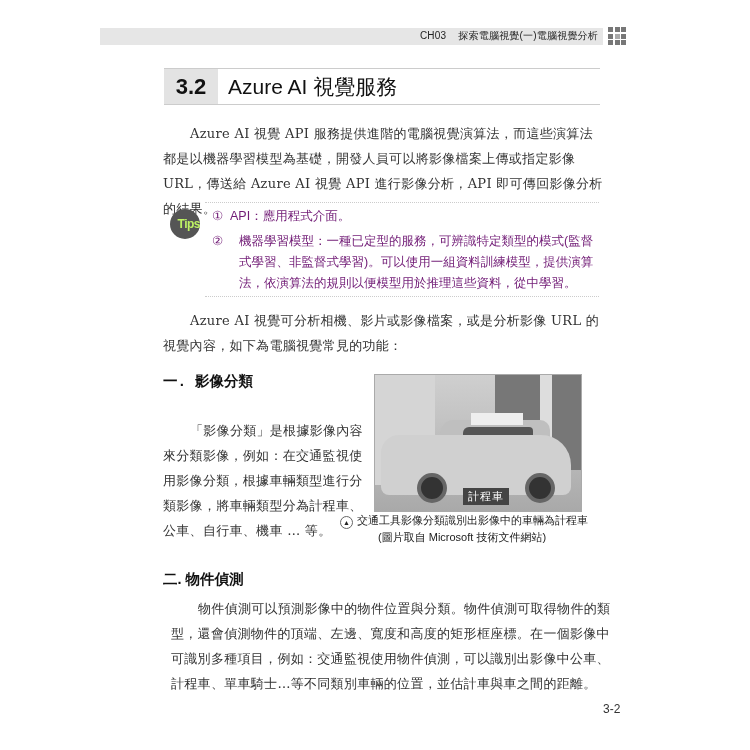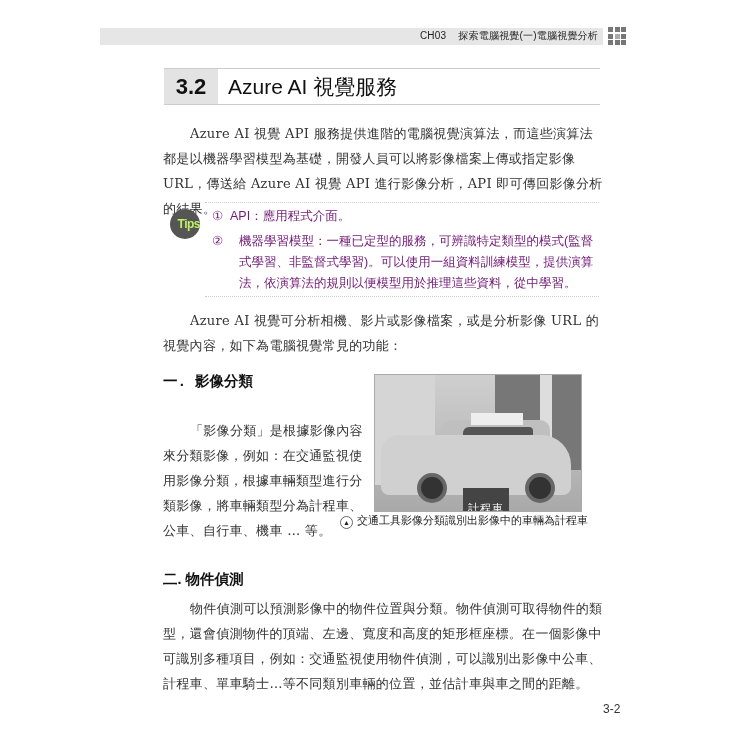--- a/index.html
+++ b/index.html
@@ -32,26 +32,26 @@
   .photo{position:absolute;left:374px;top:374px;width:206px;height:136px;background:linear-gradient(180deg,#cfcfcf 0%,#bdbdbd 50%,#a9a9a9 100%);border:1px solid #aaa;overflow:hidden;}
   .photo .bld1{position:absolute;left:0;top:0;width:60px;height:110px;background:#d5d5d5;}
   .photo .bld2{position:absolute;left:120px;top:0;width:86px;height:95px;background:#777;}
   .photo .bld3{position:absolute;left:165px;top:0;width:12px;height:95px;background:#ddd;}
   .photo .car{position:absolute;left:6px;top:60px;width:190px;height:60px;background:#d0d0d0;border-radius:18px 30px 8px 8px;}
   .photo .cabin{position:absolute;left:65px;top:45px;width:110px;height:30px;background:#bfbfbf;border-radius:14px 10px 0 0;}
   .photo .win{position:absolute;left:88px;top:52px;width:70px;height:18px;background:#555;border-radius:6px 4px 0 0;}
   .photo .wheel{position:absolute;top:98px;width:30px;height:30px;border-radius:50%;background:#333;border:4px solid #666;box-sizing:border-box;}
   .photo .w1{left:42px;} .photo .w2{left:150px;}
   .photo .sign{position:absolute;left:96px;top:38px;width:52px;height:12px;background:#eee;}
-  .photo .label{position:absolute;left:88px;top:113px;padding:13px 5px;background:#444;color:#fff;font-family:"Liberation Sans",sans-serif;font-size:11px;letter-spacing:1px;}
+  .photo .label{position:absolute;left:88px;top:113px;padding:1px 5px;background:#444;color:#fff;font-family:"Liberation Sans",sans-serif;font-size:11px;letter-spacing:1px;}
   .caption{position:absolute;left:340px;top:512px;font-family:"Liberation Sans",sans-serif;font-size:11px;line-height:17px;color:#222;white-space:nowrap;}
   .caption .tri{display:inline-block;width:11px;height:11px;border:1px solid #666;border-radius:50%;font-size:7px;line-height:11px;text-align:center;margin-right:4px;vertical-align:-1px;}
   .caption .l2{display:block;margin-left:38px;}
   .h-obj{left:163px;top:570px;}
-  .p4{left:163px;top:596px;width:440px;}
+  .p4{left:171px;top:596px;width:440px;}
   .page-num{position:absolute;left:603px;top:702px;font-family:"Liberation Sans",sans-serif;font-size:12px;color:#333;}
 </style>
 </head>
 <body>
 
 <div class="hdr-bar"></div>
 <div class="hdr-text">
   <span class="ch">CH03</span><span>探索電腦視覺(一)電腦視覺分析</span>
 </div>
 <div class="hdr-icon">
@@ -96,18 +96,19 @@
   <div class="sign"></div>
   <div class="win"></div>
   <div class="car"></div>
   <div class="wheel w1"></div>
   <div class="wheel w2"></div>
   <div class="label">計程車</div>
 </div>
 
 <div class="caption">
   <span class="tri">▲</span><span>交通工具影像分類識別出影像中的車輛為計程車</span>
+  <span class="l2">(圖片取自 Microsoft 技術文件網站)</span>
 </div>
 
 <div class="h2 h-obj">二. 物件偵測</div>
 <div class="para p4 indent">物件偵測可以預測影像中的物件位置與分類。物件偵測可取得物件的類型，還會偵測物件的頂端、左邊、寬度和高度的矩形框座標。在一個影像中可識別多種項目，例如：交通監視使用物件偵測，可以識別出影像中公車、計程車、單車騎士…等不同類別車輛的位置，並估計車與車之間的距離。</div>
 
 <div class="page-num">3-2</div>
 
 </body></html>

